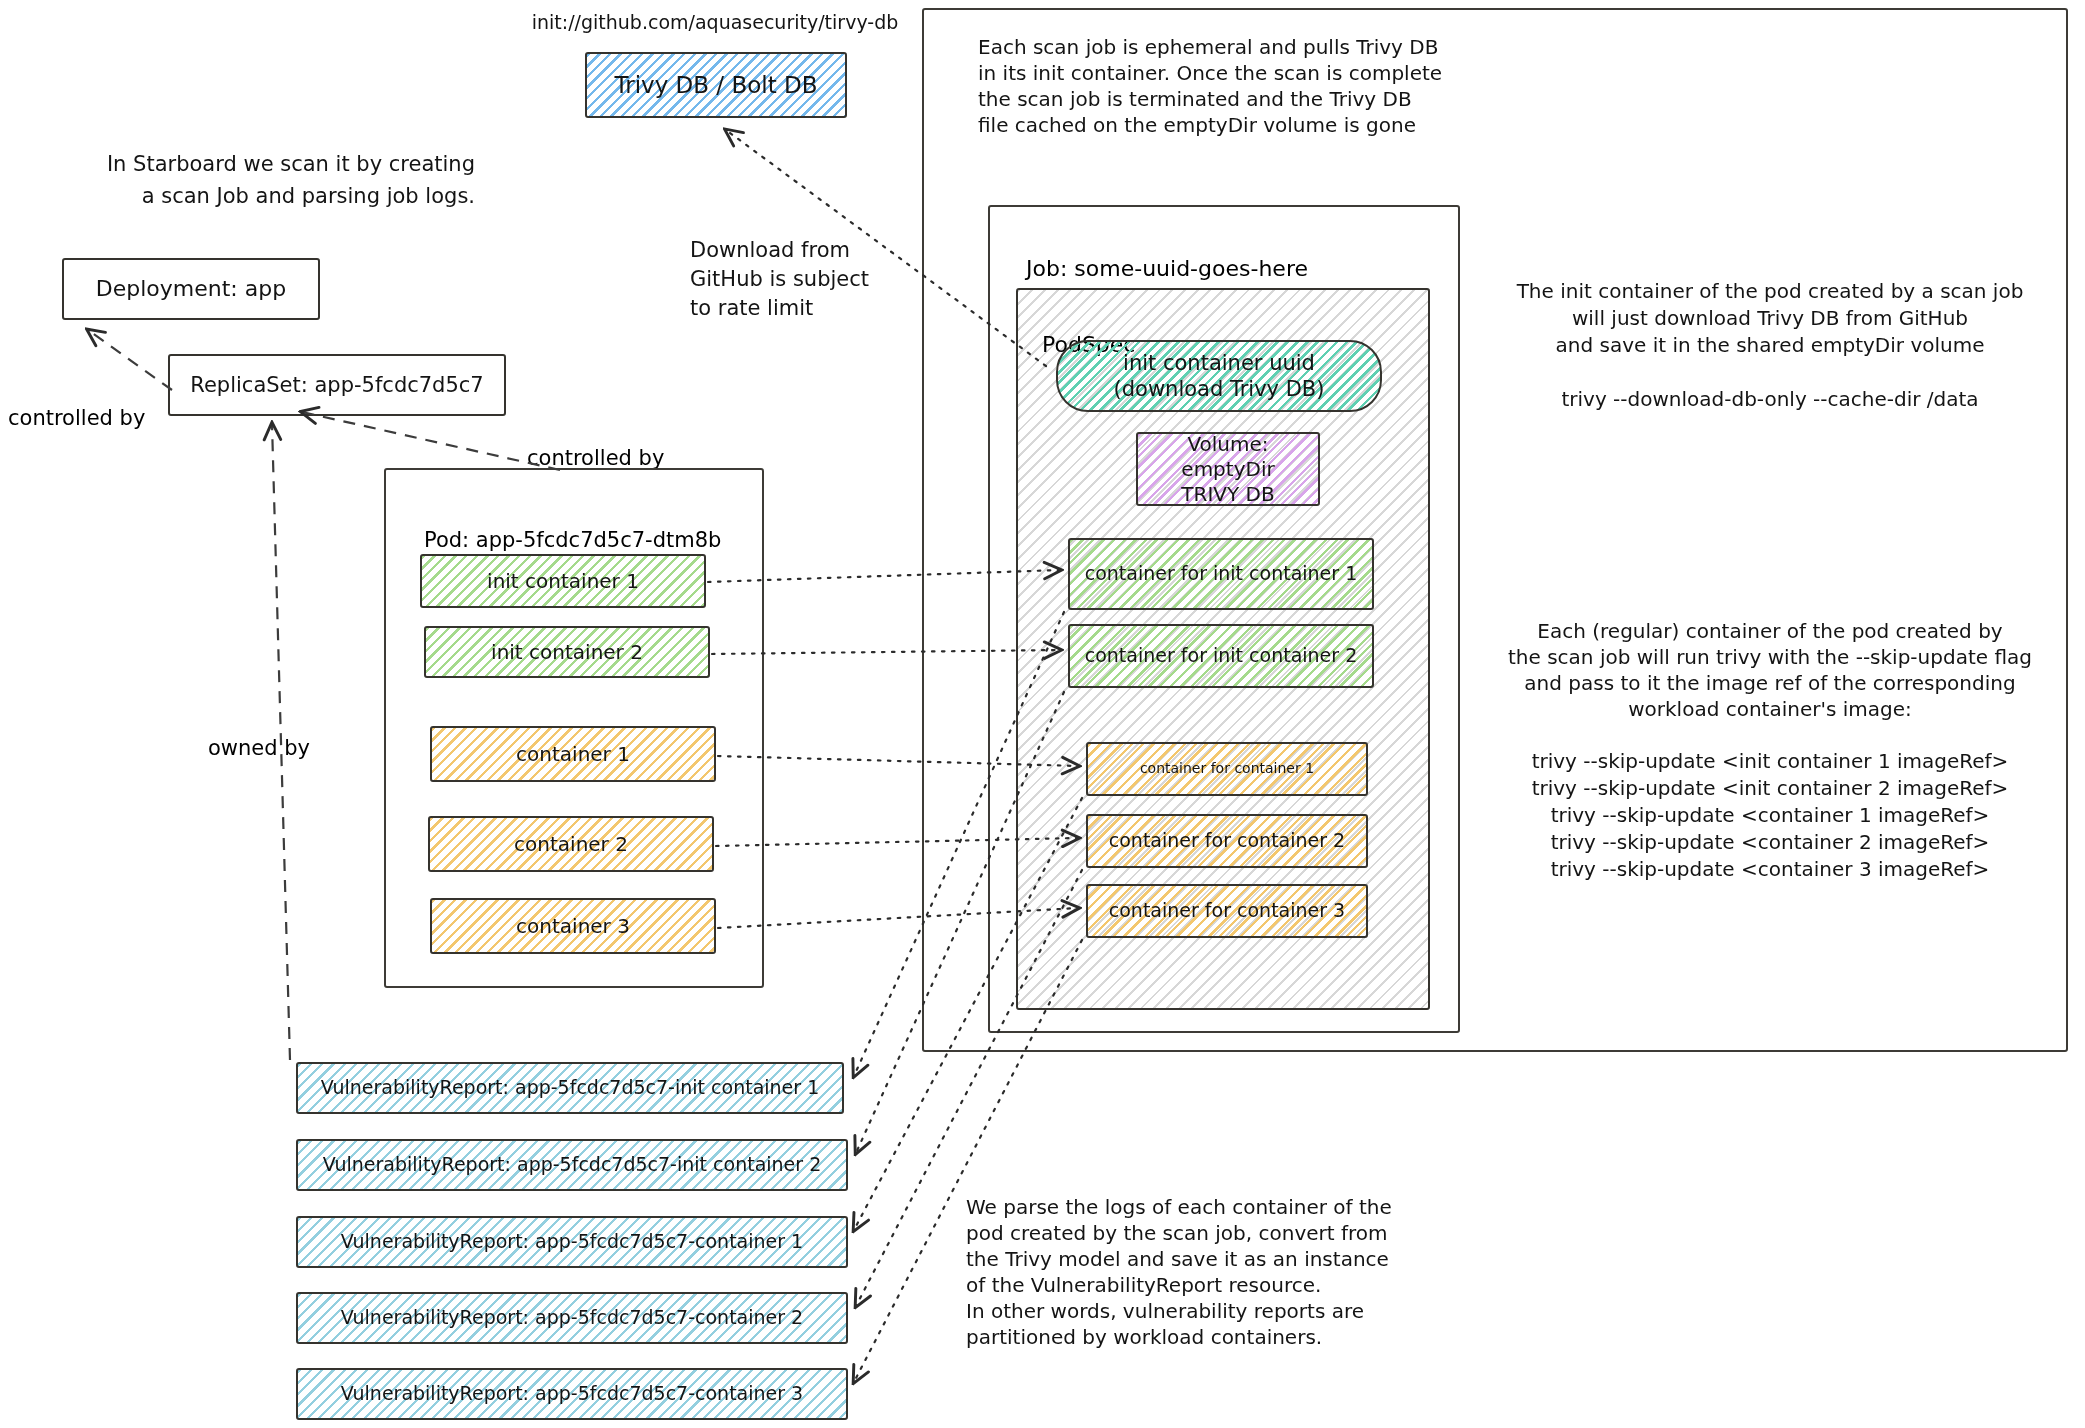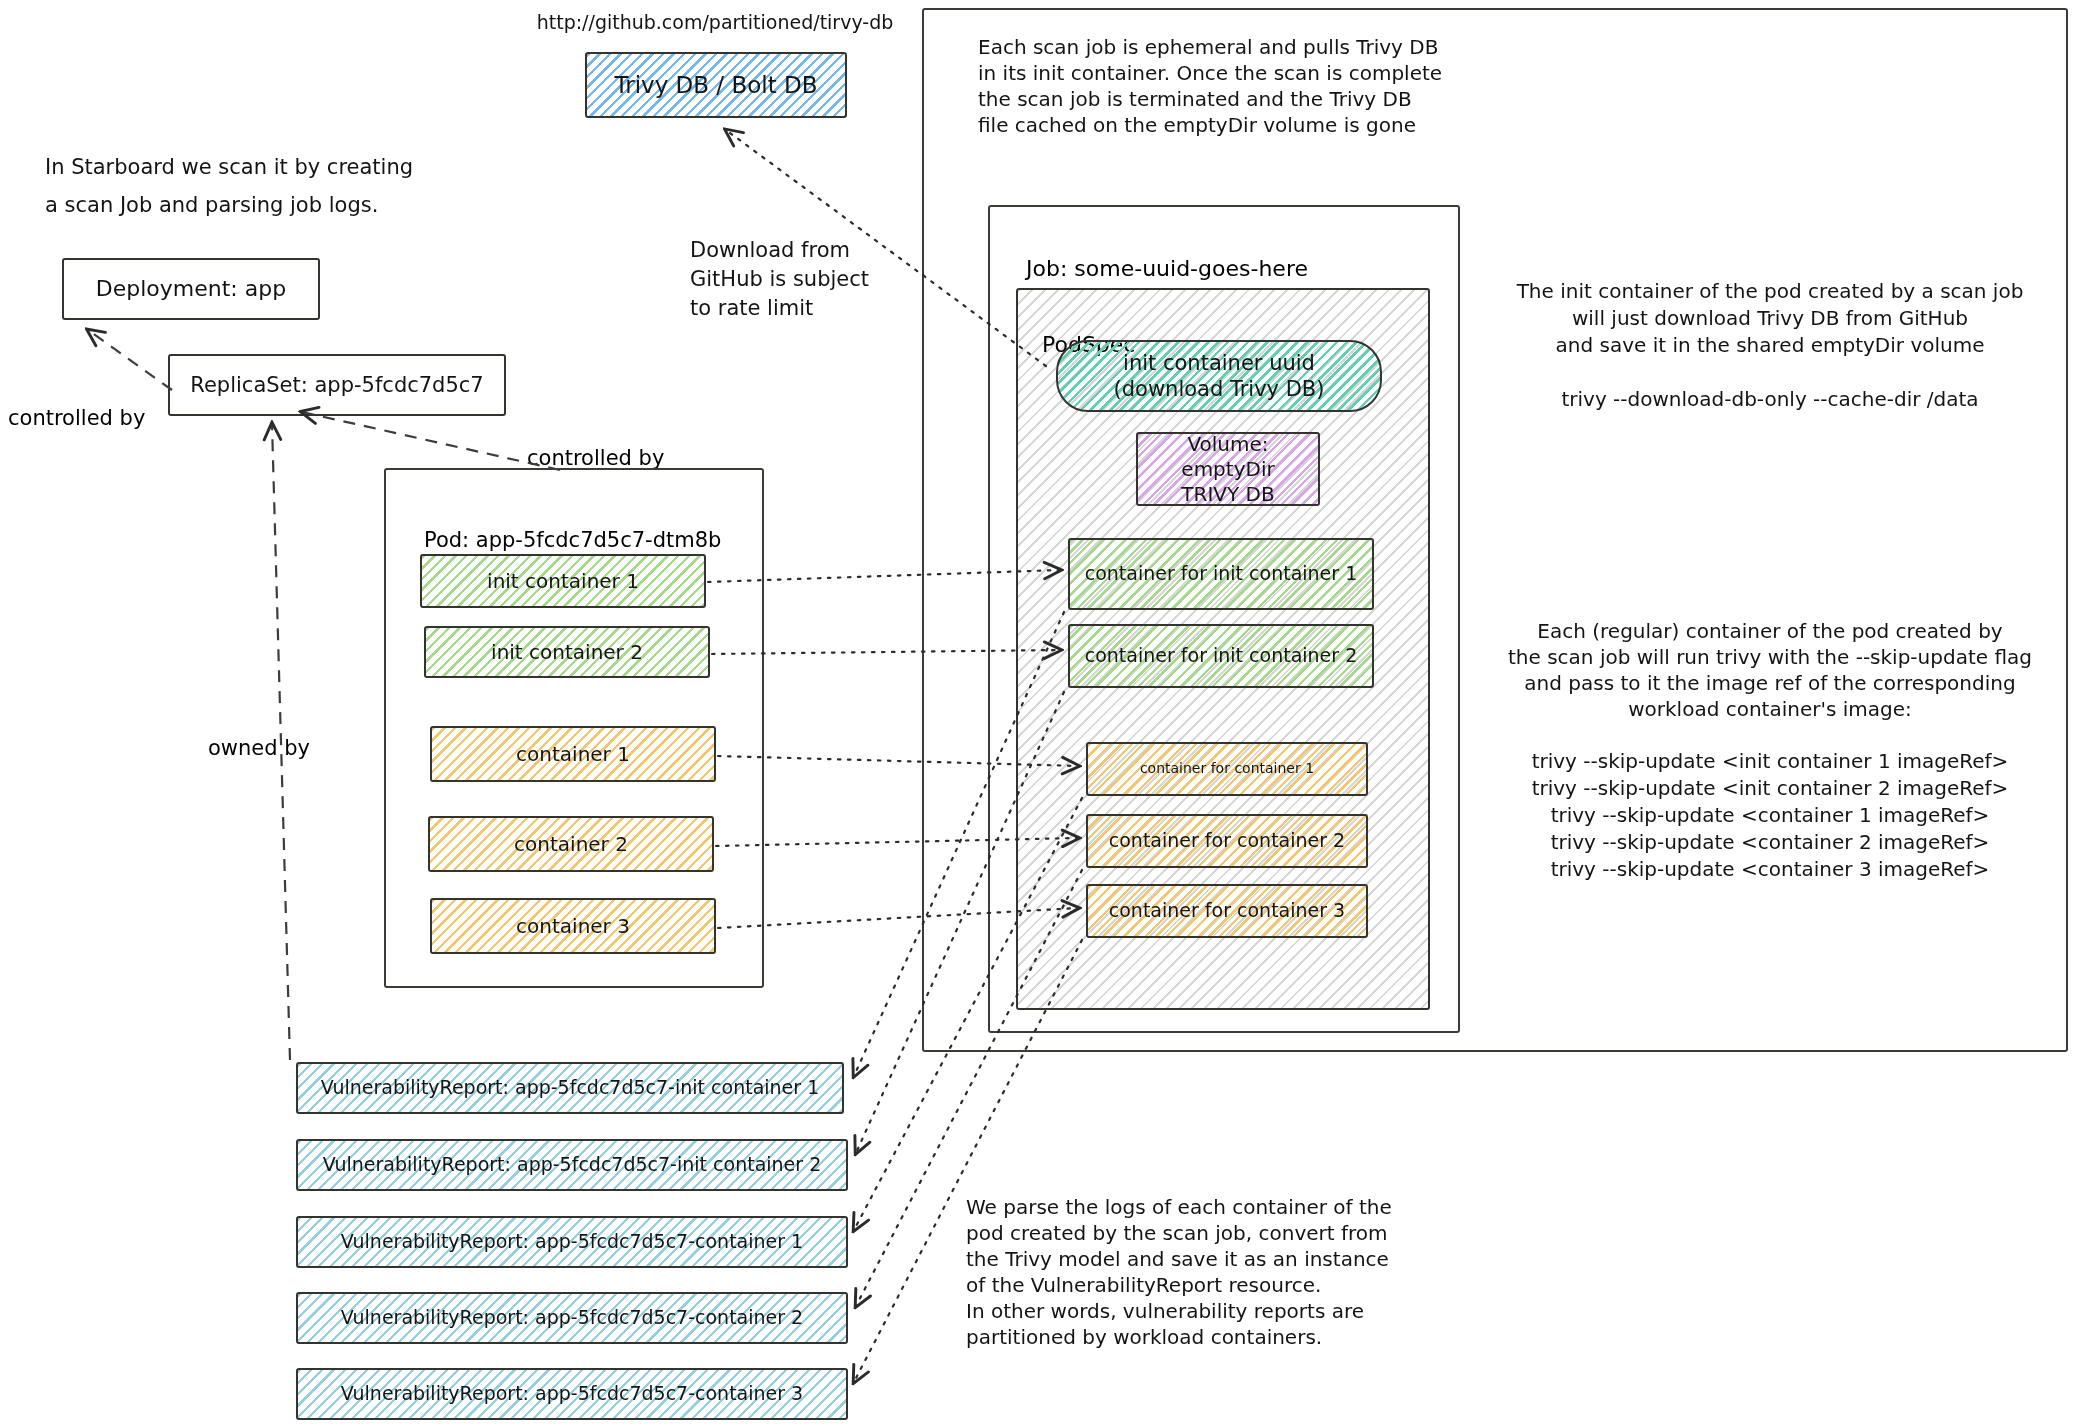--- a/index.html
+++ b/index.html
@@ -24,24 +24,24 @@
   .hatch-orange {background:repeating-linear-gradient(135deg,var(--c-orange,#f4c96d) 0 2.4px,rgba(255,255,255,0) 2.4px 7.5px);}
   .hatch-purple {background:repeating-linear-gradient(135deg,var(--c-purple,#d9a7ea) 0 2.4px,rgba(255,255,255,0) 2.4px 7.5px);}
   .hatch-gray   {background:repeating-linear-gradient(135deg,var(--c-gray,#d9d9d9) 0 2px,rgba(255,255,255,0) 2px 9px);}
   #wires{position:absolute;left:0;top:0;z-index:10;pointer-events:none;}
 </style>
 </head>
 <body>
 
 <div id="canvas">
 
-  <div class="note" style="left:45px;top:148px;width:430px;font-size:21px;line-height:38px;">In Starboard we scan it by creating
+  <div class="note" style="left:45px;top:148px;width:430px;font-size:21px;line-height:32px;text-align:right;">In Starboard we scan it by creating
 a scan Job and parsing job logs.</div>
 
-  <div class="note center" style="left:505px;top:10px;width:420px;font-size:19px;">http://github.com/partitioned/tirvy-db</div>
+  <div class="note center" style="left:505px;top:10px;width:420px;font-size:19px;">init://github.com/aquasecurity/tirvy-db</div>
 
   <div class="box hatch-blue" style="left:585px;top:52px;width:262px;height:66px;font-size:23px;">Trivy DB / Bolt DB</div>
 
   <div class="note" style="left:690px;top:236px;width:200px;font-size:21px;line-height:29px;">Download from
 GitHub is subject
 to rate limit</div>
 
   <div class="frame" style="left:922px;top:8px;width:1146px;height:1044px;z-index:1;"></div>
 
   <div class="note" style="left:978px;top:34px;width:520px;font-size:20px;line-height:26px;z-index:2;">Each scan job is ephemeral and pulls Trivy DB

